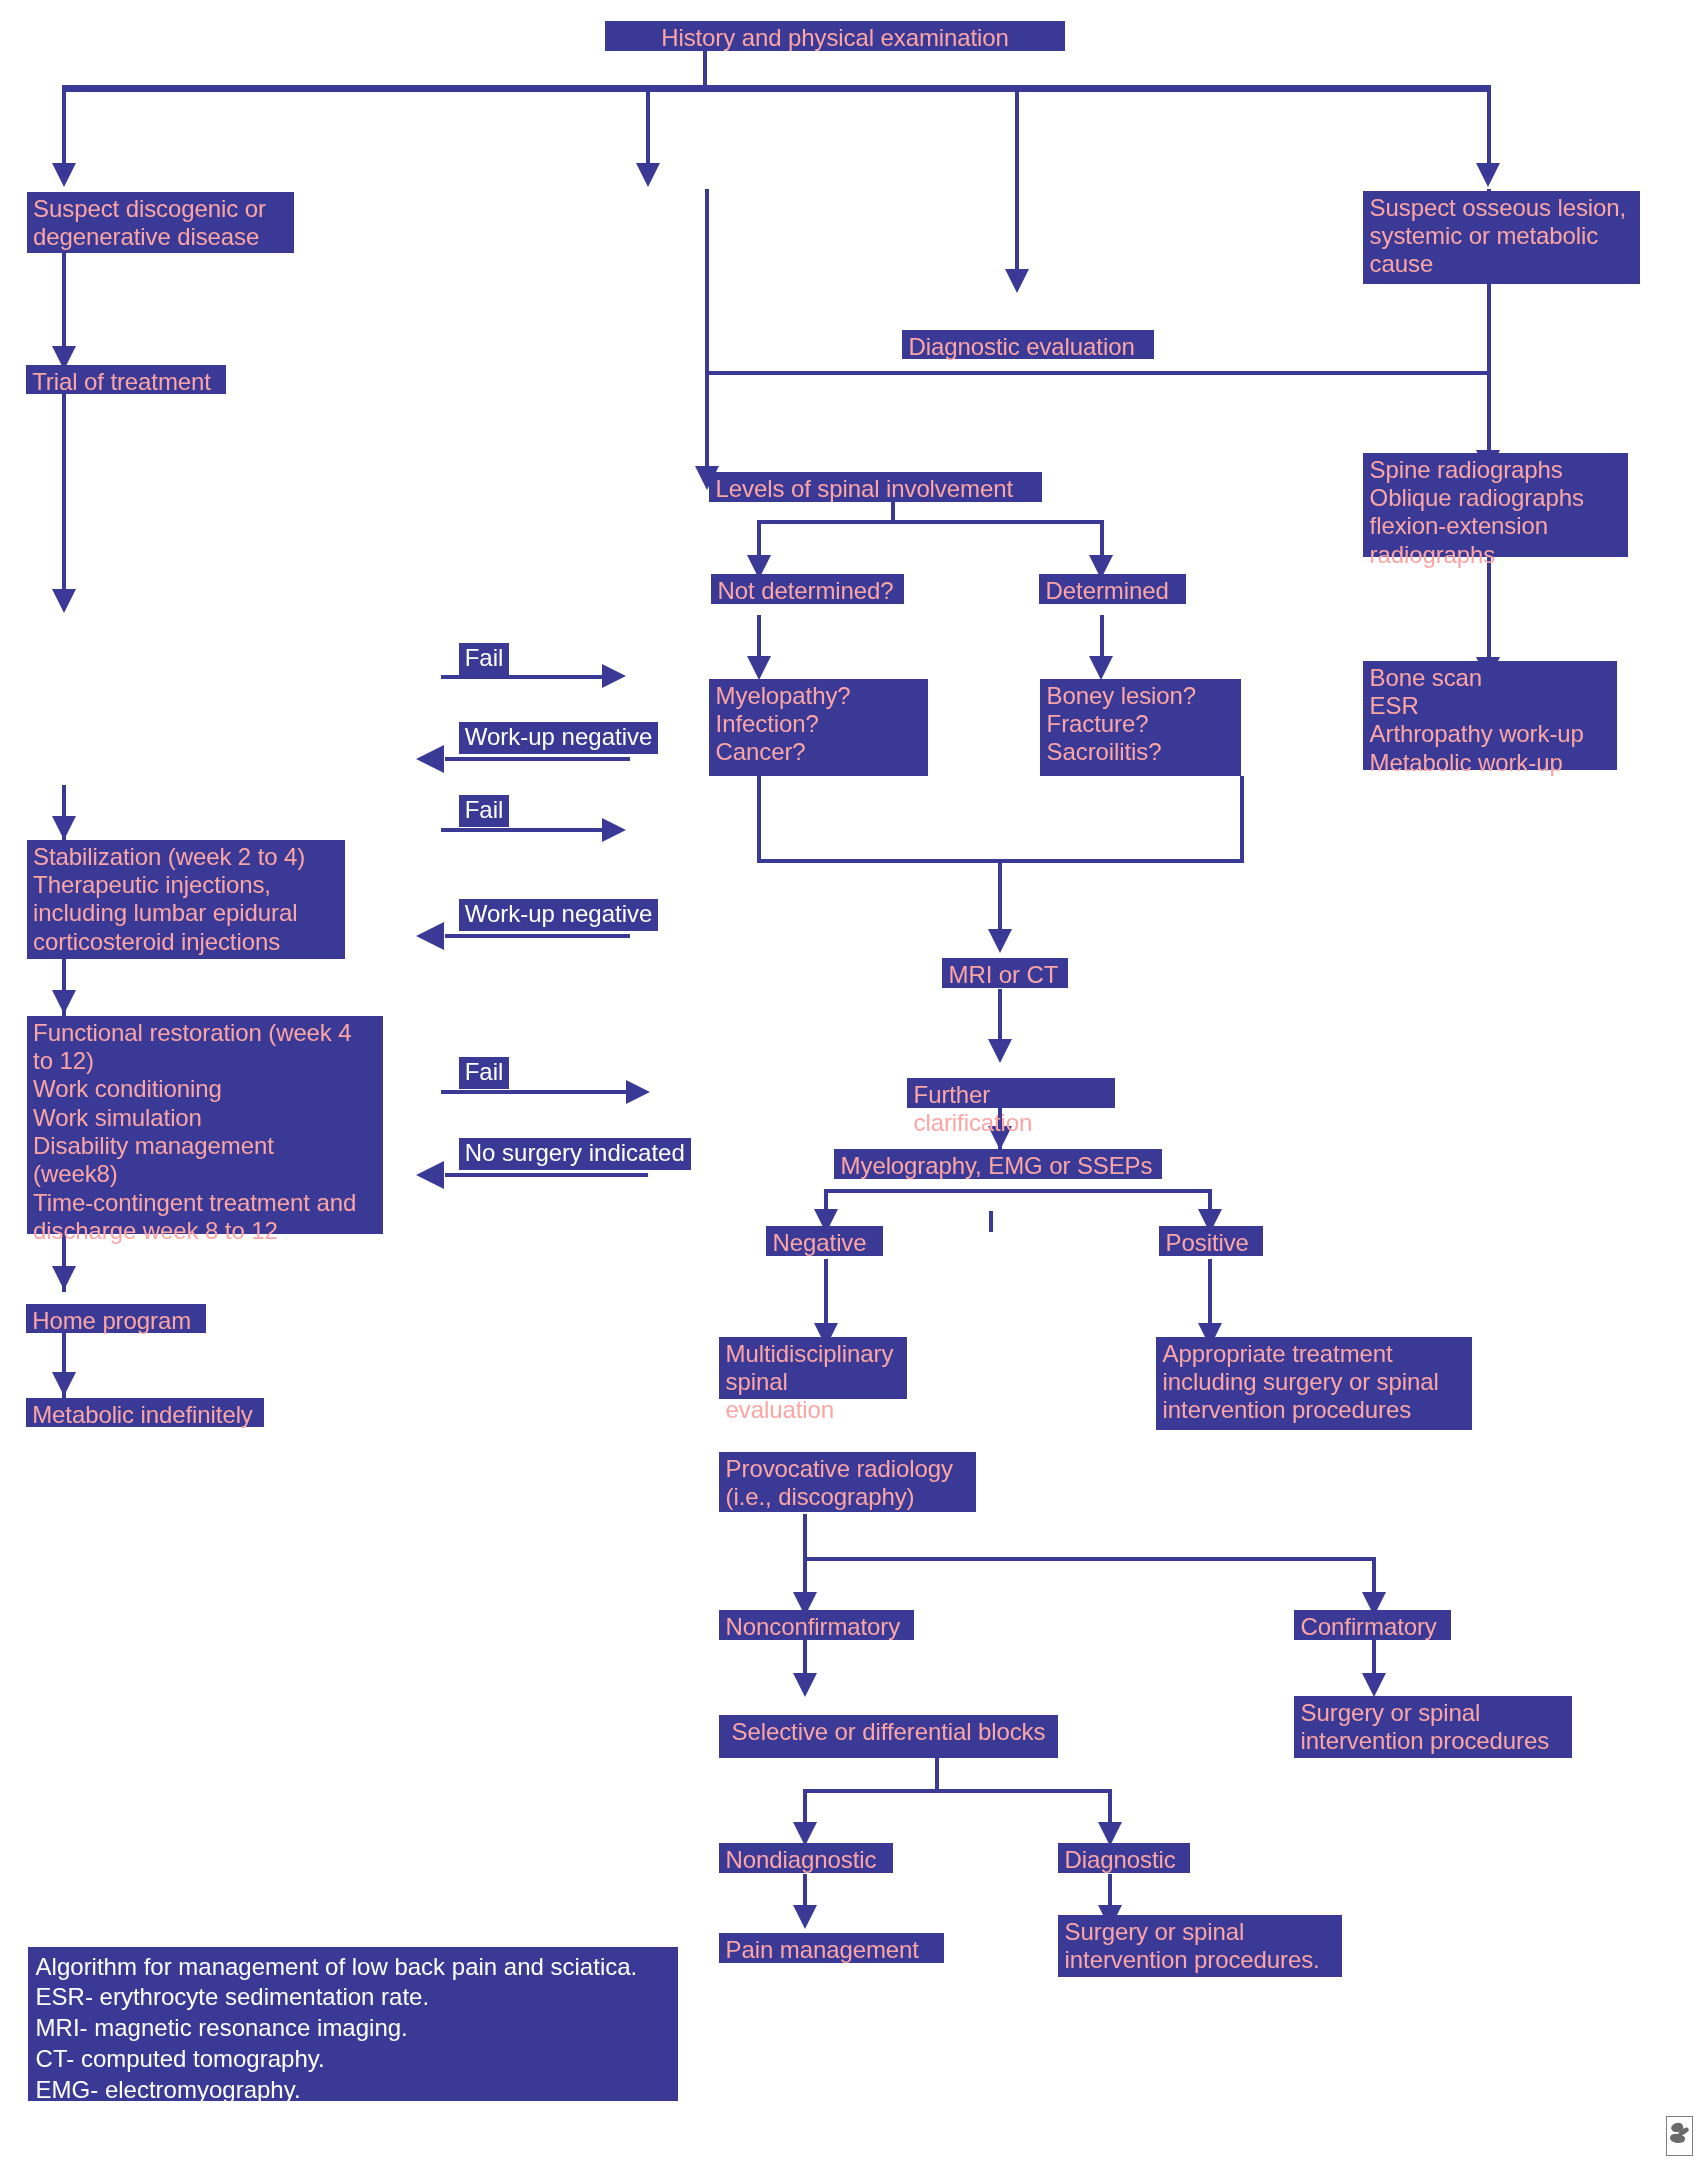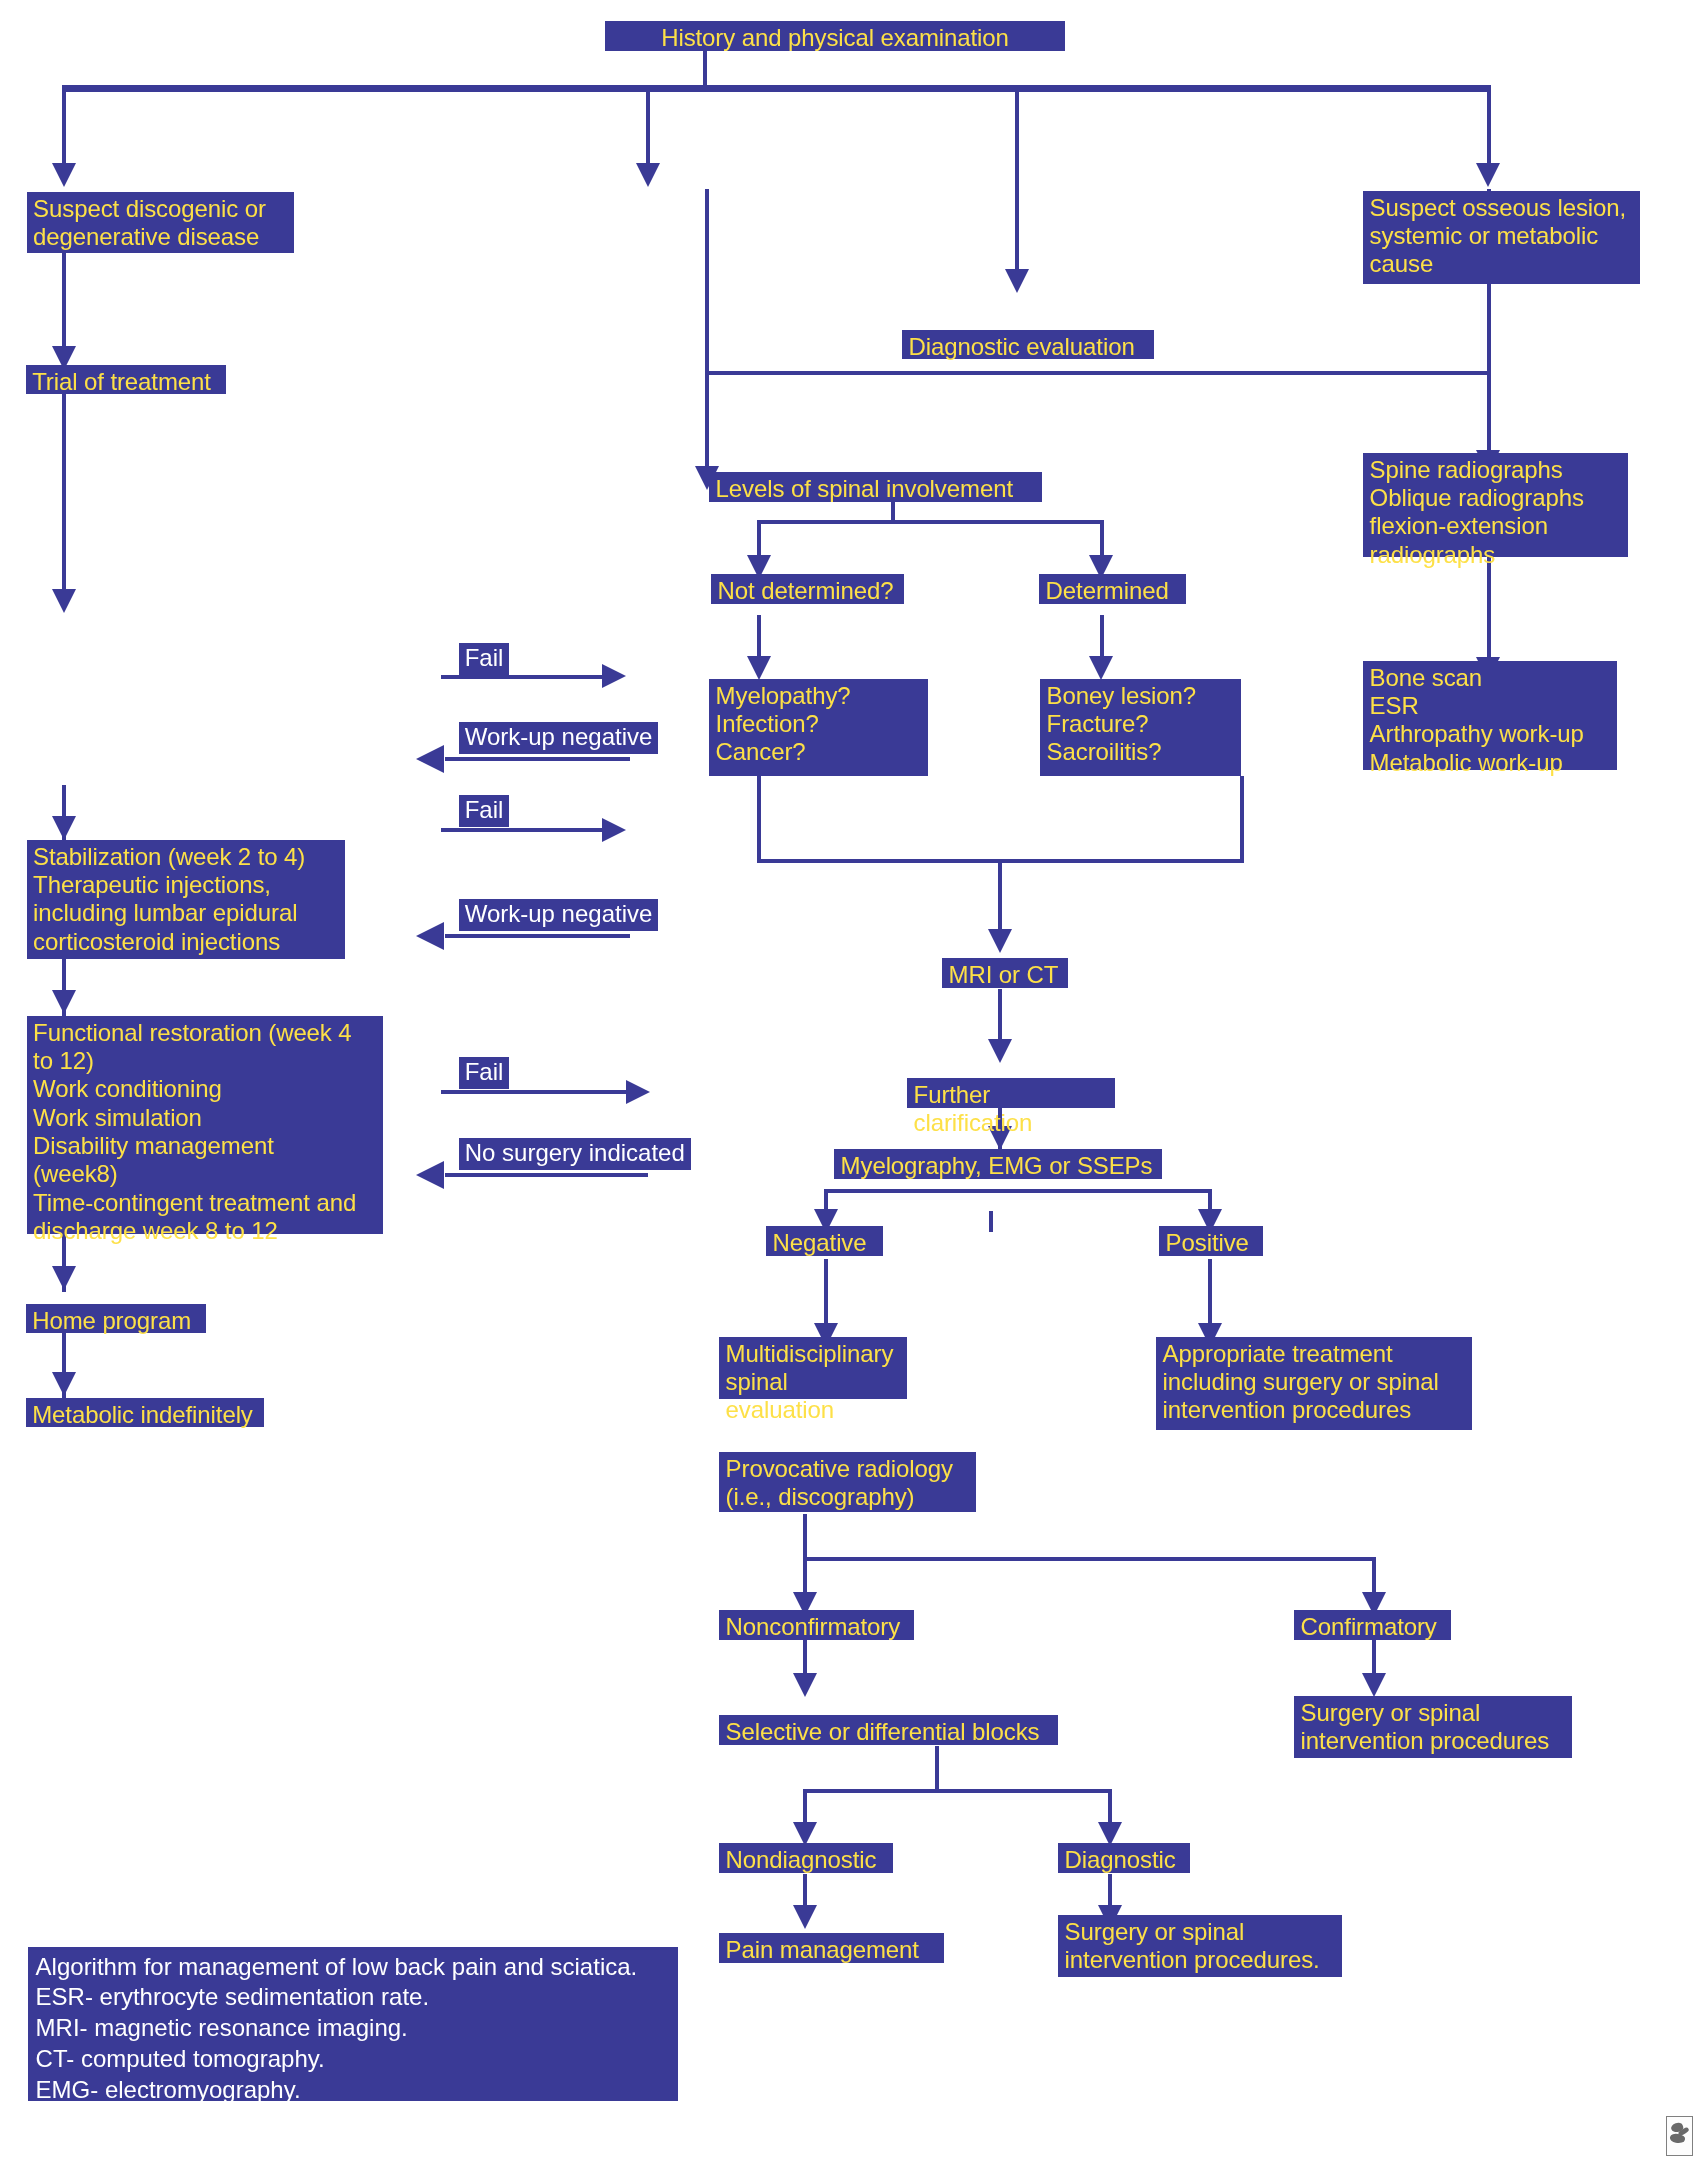--- a/index.html
+++ b/index.html
@@ -2,21 +2,21 @@
 <html style="font-size:15px"><head>
 <meta charset="utf-8">
 <style>
   html,body{margin:0;padding:0;background:#ffffff;}
   body{font-family:"Liberation Sans",sans-serif;}
   #canvas{position:relative;width:1703px;height:2161px;background:#fff;overflow:hidden;}
 
   .node{
     position:absolute;
     background:#3a3a96;
-    color:#fde047;
+    color:#fca5a5;
     font-family:"Liberation Sans",sans-serif;
     font-size:24px;
     line-height:1.18;
     padding:2.8px 6.6px 3.8px 6.6px;
     box-sizing:border-box;
     white-space:pre-line;
     letter-spacing:-0.1px;
   }
   .lbl{
     position:absolute;
@@ -256,21 +256,21 @@
 
   <div class="node" style="left:25.6px;top:1398px;width:238px;height:29px;">Metabolic indefinitely</div>
 
   <div class="node" style="left:719px;top:1452px;width:257px;height:60px;">Provocative radiology
 (i.e., discography)</div>
 
   <div class="node" style="left:719px;top:1610px;width:195px;height:30px;">Nonconfirmatory</div>
 
   <div class="node" style="left:1294px;top:1610px;width:157px;height:30px;">Confirmatory</div>
 
-  <div class="node" style="left:719px;top:1715px;width:339px;height:30px;">Selective or differential blocks</div>
+  <div class="node" style="left:719px;top:1715px;width:339px;height:43px;text-align:center;">Selective or differential blocks</div>
 
   <div class="node" style="left:1294px;top:1696px;width:278px;height:62px;">Surgery or spinal
 intervention procedures</div>
 
   <div class="node" style="left:719px;top:1843px;width:174px;height:30px;">Nondiagnostic</div>
 
   <div class="node" style="left:1058px;top:1843px;width:132px;height:30px;">Diagnostic</div>
 
   <div class="node" style="left:719px;top:1933px;width:225px;height:30px;">Pain management</div>
 

